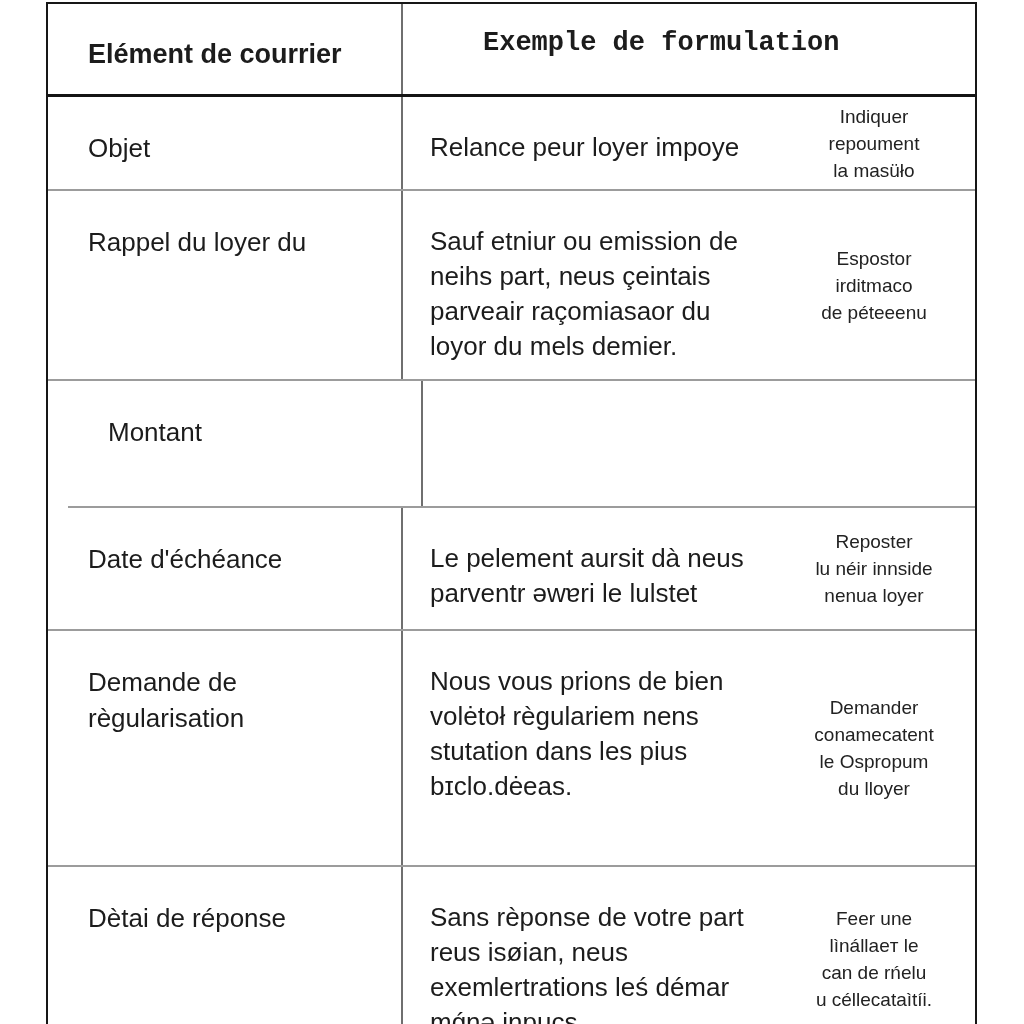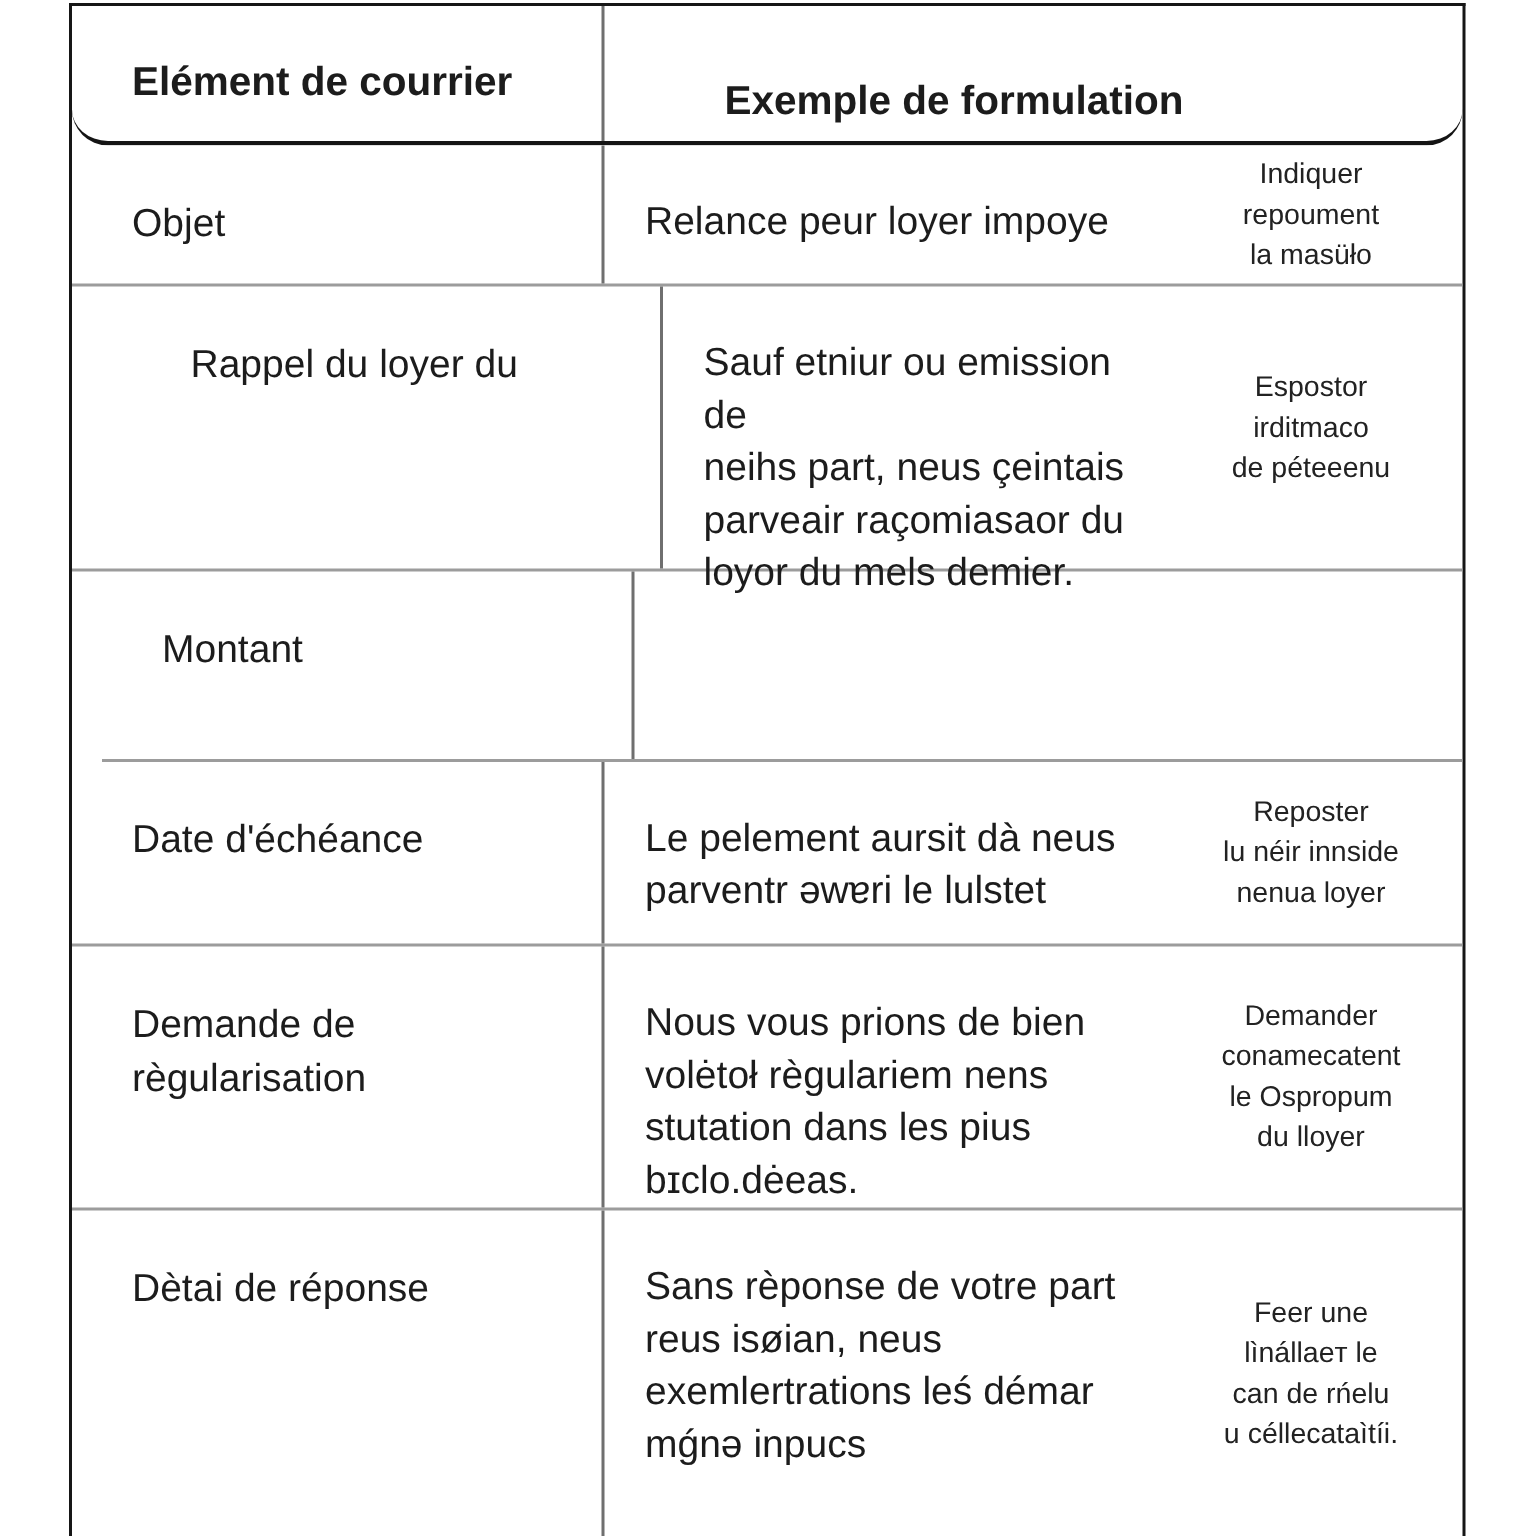--- a/index.html
+++ b/index.html
@@ -6,21 +6,21 @@
   .canvas{
     position:relative;width:1024px;height:1024px;background:#fff;overflow:hidden;
     font-family:"Liberation Sans", sans-serif;color:#1c1c1c;
   }
   .tbl{
     position:absolute;left:46px;top:2px;width:931px;height:1022px;
     border-left:2px solid #161616;border-right:2px solid #161616;border-top:2px solid #161616;
     box-sizing:border-box;display:flex;flex-direction:column;background:#fff;
   }
   .row{display:flex;box-sizing:border-box;flex:0 0 auto;}
-  .row.header{height:93px;border-bottom:3px solid #141414;border-radius:24px;}
+  .row.header{height:93px;border-bottom:3px solid #141414;}
   .row.divider{border-bottom:2px solid #9c9c9c;}
   .row.last{flex:1 1 auto;border-bottom:none;}
   .col-el{
     width:355px;flex:0 0 355px;box-sizing:border-box;
     border-right:2px solid #6f6f6f;
     padding:33px 18px 10px 40px;
     font-size:26px;line-height:36px;white-space:pre-line;
   }
   .col-ex{flex:1 1 auto;display:flex;box-sizing:border-box;gap:16px;}
   .example{
@@ -30,25 +30,25 @@
   .note{
     flex:0 0 188px;display:flex;align-items:center;justify-content:center;
     text-align:center;font-size:19px;line-height:27px;white-space:pre-line;
     padding:6px 14px 6px 0;box-sizing:border-box;color:#222;
   }
   .row.header .col-el{
     font-weight:bold;font-size:27px;padding-top:32px;
   }
   .row.header .hdr2{
     flex:1 1 auto;font-weight:bold;font-size:27px;
-    padding:48px 0 0 80px;box-sizing:border-box;
+    padding:24px 0 0 80px;box-sizing:border-box;font-family:Liberation Mono, monospace;
   }
   
-  .h-r1{height:94px;} .h-r2{height:190px;padding-left:39px;} .h-r3{height:127px;margin-left:20px;}
-  .h-r4{height:123px;} .h-r5{height:176px;justify-content:flex-end;}
+  .h-r1{height:94px;} .h-r2{height:190px;} .h-r3{height:127px;margin-left:20px;}
+  .h-r4{height:123px;} .h-r5{height:236px;justify-content:flex-end;}
 </style>
 </head>
 <body>
 
 <div class="canvas">
   <div class="tbl">
 
     <div class="row header">
       <div class="col-el">Elément de courrier</div>
       <div class="hdr2">Exemple de formulation</div>

